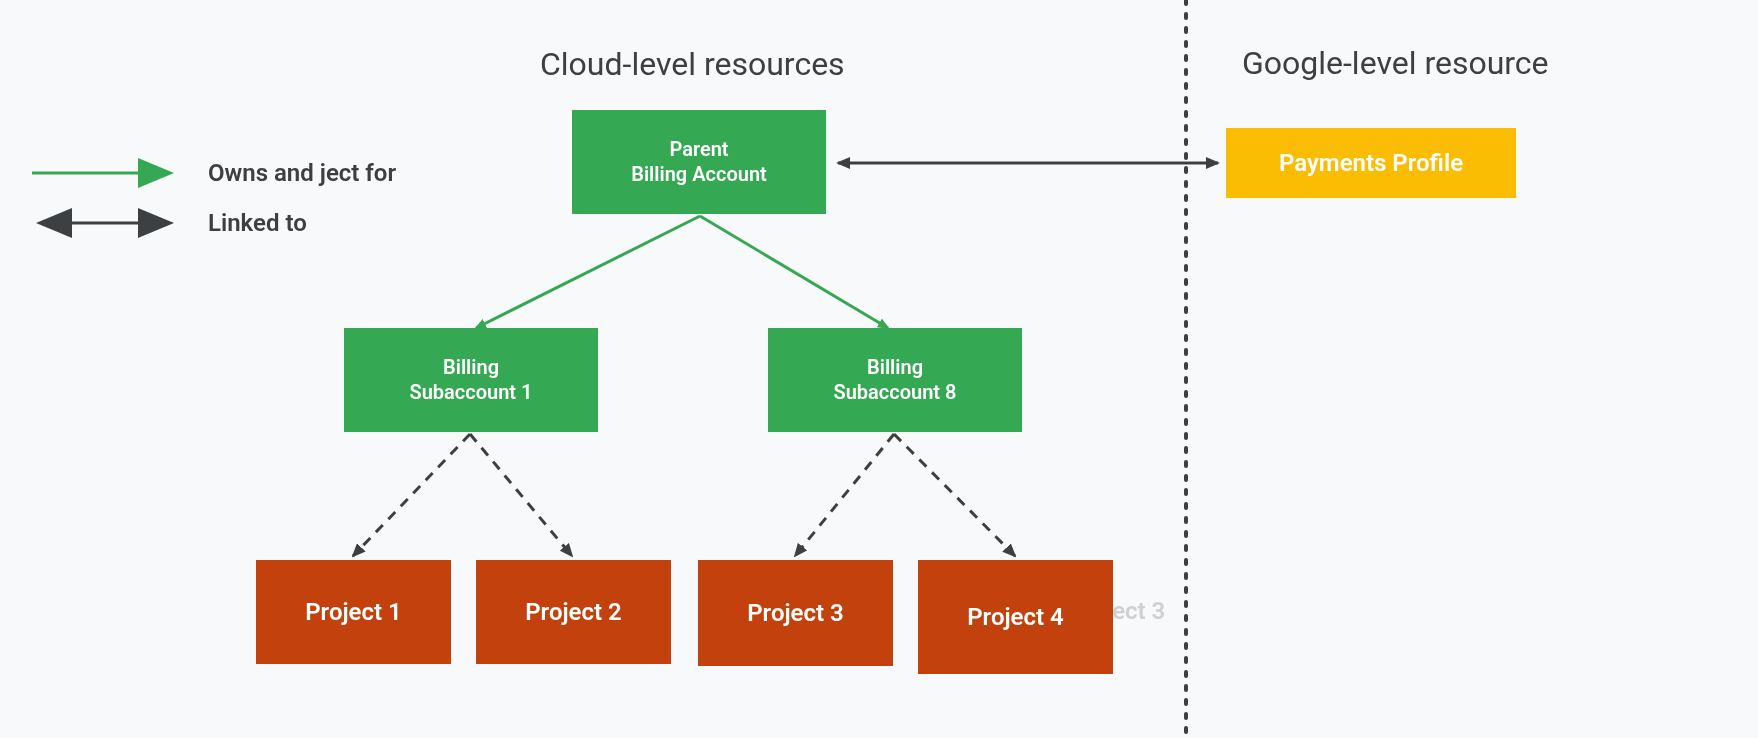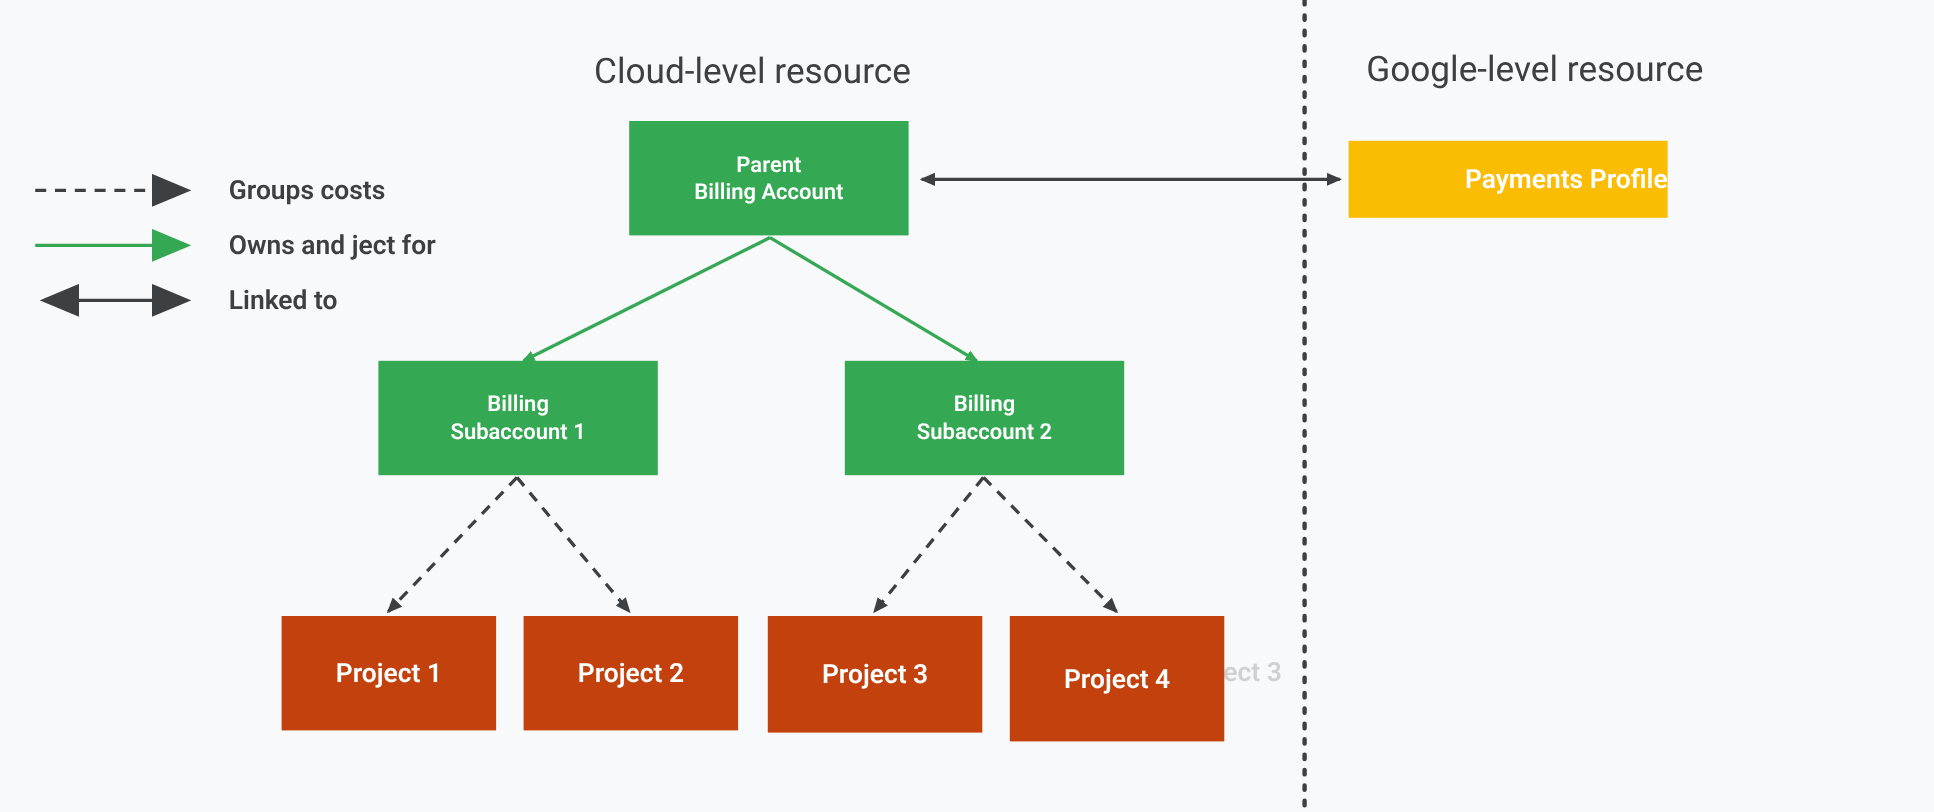--- a/index.html
+++ b/index.html
@@ -62,37 +62,24 @@
     left: 0;
     top: 0;
     width: 1758px;
     height: 738px;
     pointer-events: none;
   }
 </style>
 </head>
 <body>
 
-<div class="heading" style="left:540px; top:45px;">Cloud-level resource</div>
+<div class="heading" style="left:540px; top:45px;">Cloud-level resources</div>
 <div class="heading" style="left:1242px; top:44px;">Google-level resource</div>
 
 <div class="legend">
-  <div class="legend-row">
-    <div class="legend-line">
-      <svg width="150" height="40">
-        <defs>
-            <marker id="lArrD" markerWidth="12" markerHeight="10" refX="10" refY="5" orient="auto">
-              <path d="M0,0 L12,5 L0,10 Z" fill="#3c4043"></path>
-            </marker>
-          </defs>
-        <line x1="2" y1="20" x2="138" y2="20" stroke="#3c4043" stroke-width="3" stroke-dasharray="10,8" marker-end="url(#lArrD)"></line>
-      </svg>
-    </div>
-    <span>Groups costs</span>
-  </div>
   <div class="legend-row">
     <div class="legend-line">
       <svg width="150" height="40">
         <defs>
             <marker id="lArrG" markerWidth="12" markerHeight="10" refX="10" refY="5" orient="auto">
               <path d="M0,0 L12,5 L0,10 Z" fill="#34a853"></path>
             </marker>
           </defs>
         <line x1="2" y1="20" x2="138" y2="20" stroke="#34a853" stroke-width="3" marker-end="url(#lArrG)"></line>
       </svg>
@@ -156,32 +143,32 @@
 <div class="box green" style="left:344px; top:328px; width:254px; height:104px;">
   <div>
     <span>Billing</span><br>
     <span>Subaccount 1</span>
   </div>
 </div>
 
 <div class="box green" style="left:768px; top:328px; width:254px; height:104px;">
   <div>
     <span>Billing</span><br>
-    <span>Subaccount 2</span>
+    <span>Subaccount 8</span>
   </div>
 </div>
 
 <div class="box blue" style="left:256px; top:560px; width:195px; height:104px;">
   <span>Project 1</span>
 </div>
 <div class="box blue" style="left:476px; top:560px; width:195px; height:104px;">
   <span>Project 2</span>
 </div>
 <div class="box blue" style="left:698px; top:560px; width:195px; height:106px;">
   <span>Project 3</span>
 </div>
 <div class="box blue" style="left:918px; top:560px; width:195px; height:114px;">
   <span>Project 4</span>
 </div>
 
-<div class="box yellow" style="left:1226px; top:128px; width:290px; height:70px;justify-content:flex-end;">
+<div class="box yellow" style="left:1226px; top:128px; width:290px; height:70px;">
   <span>Payments Profile</span>
 </div>
 
 </body></html>

